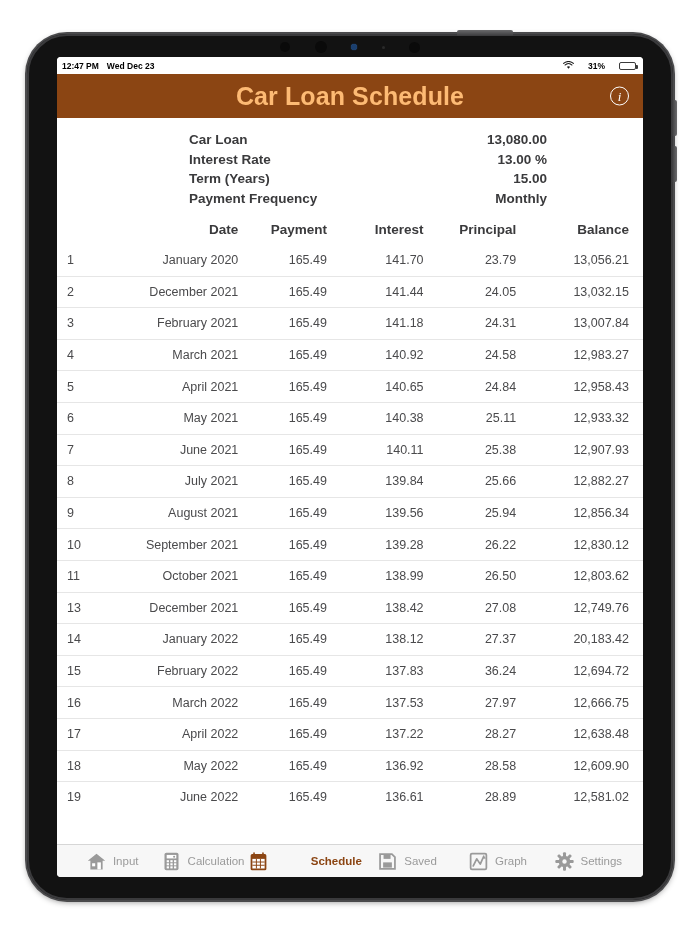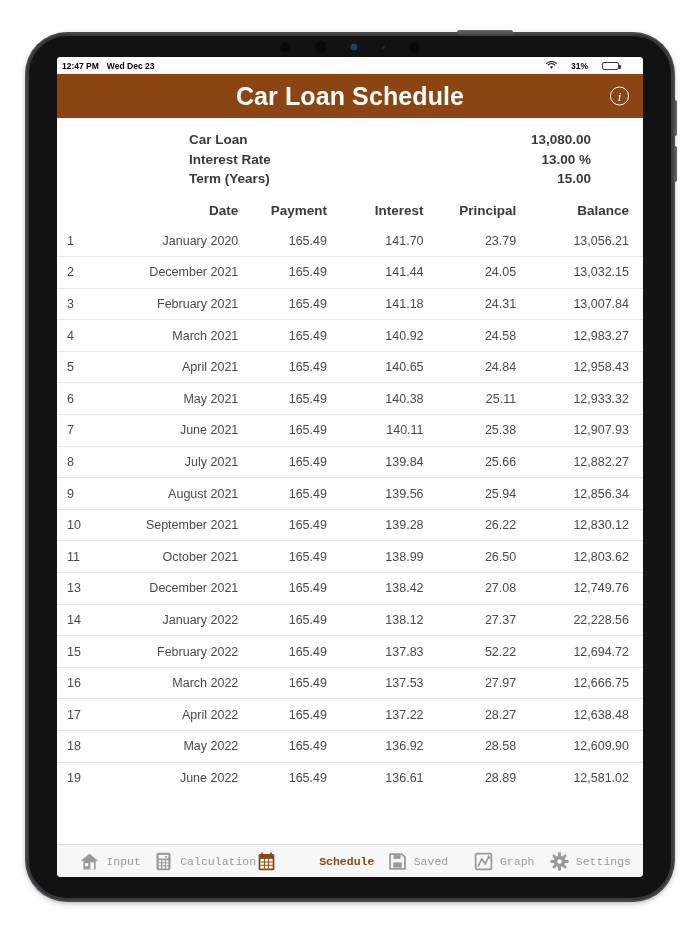--- a/index.html
+++ b/index.html
@@ -69,21 +69,21 @@
     border-radius: 4px;
     overflow: hidden;
     display: flex; flex-direction: column;
   }
 
   
   #status-bar {
     height: 17px;
     flex: 0 0 17px;
     display: flex; align-items: center; justify-content: space-between;
-    padding: 0 24px 0 5px;
+    padding: 0 7px 0 5px;
     font-size: 8.5px;
     font-weight: bold;
     color: #000;
     background: #ffffff;
   }
   #status-left { display: flex; gap: 8px; align-items: center; }
   #status-right { display: flex; gap: 14px; align-items: center; }
   #wifi-icon { width: 11px; height: 9px; display:block; }
   #battery-icon {
     width: 17px; height: 8px;
@@ -104,21 +104,21 @@
   }
 
   
   #nav-header {
     flex: 0 0 44px;
     background: #8B4513;
     display: flex; align-items: center; justify-content: center;
     position: relative;
   }
   #page-title {
-    color: #ffffff;
+    color: #fdba74;
     font-size: 25px;
     font-weight: bold;
     letter-spacing: .1px;
   }
   #info-button {
     position: absolute; right: 14px; top: 50%;
     transform: translateY(-50%);
     width: 19px; height: 19px;
     border: 1.3px solid #ffffff;
     border-radius: 50%;
@@ -134,21 +134,21 @@
     flex: 1 1 auto;
     overflow: hidden;
     background: #ffffff;
     position: relative;
     padding-top: 12px;
   }
 
   
   #summary {
     width: 100%;
-    padding: 0 52px 0 132px;
+    padding: 0 96px 0 132px;
   }
   .summary-row {
     display: flex; justify-content: space-between;
     font-size: 13.5px; font-weight: bold;
     color: #3a3a3c;
     line-height: 19.5px;
   }
   .summary-label { text-align: left; }
   .summary-value { text-align: right; }
 
@@ -190,21 +190,20 @@
     border-top: 1px solid #d6d6d6;
     display: flex; align-items: center;
     padding: 0 10px;
   }
   .tab-item {
     flex: 1 1 0;
     display: flex; align-items: center; justify-content: center;
     gap: 6px;
     cursor: pointer;
     height: 100%;
-    font-family: Liberation Mono, monospace;
   }
   .tab-label {
     font-size: 11.5px;
     color: #9a9a9a;
   }
   .tab-item.active .tab-label { color: #8B4513; font-weight: bold; margin-left: 36px; }
   .tab-icon { width: 21px; height: 21px; display: block; }
 
   #home-indicator {
     position: absolute;
@@ -265,20 +264,24 @@
             <span class="summary-value">13,080.00</span>
           </div>
           <div class="summary-row">
             <span class="summary-label">Interest Rate</span>
             <span class="summary-value">13.00 %</span>
           </div>
           <div class="summary-row">
             <span class="summary-label">Term (Years)</span>
             <span class="summary-value">15.00</span>
           </div>
+          <div class="summary-row">
+            <span class="summary-label">Payment Frequency</span>
+            <span class="summary-value">Monthly</span>
+          </div>
         </div>
 
       <table id="schedule-table">
         <thead>
           <tr>
               <th class="col-idx"></th>
               <th class="col-date">Date</th>
               <th class="col-pay">Payment</th>
               <th class="col-int">Interest</th>
               <th class="col-prin">Principal</th>
@@ -381,28 +384,28 @@
               <td class="col-int">138.42</td>
               <td class="col-prin">27.08</td>
               <td class="col-bal">12,749.76</td>
             </tr>
             <tr>
               <td class="col-idx">14</td>
               <td class="col-date">January 2022</td>
               <td class="col-pay">165.49</td>
               <td class="col-int">138.12</td>
               <td class="col-prin">27.37</td>
-              <td class="col-bal">22,228.56</td>
+              <td class="col-bal">20,183.42</td>
             </tr>
             <tr>
               <td class="col-idx">15</td>
               <td class="col-date">February 2022</td>
               <td class="col-pay">165.49</td>
               <td class="col-int">137.83</td>
-              <td class="col-prin">52.22</td>
+              <td class="col-prin">36.24</td>
               <td class="col-bal">12,694.72</td>
             </tr>
             <tr>
               <td class="col-idx">16</td>
               <td class="col-date">March 2022</td>
               <td class="col-pay">165.49</td>
               <td class="col-int">137.53</td>
               <td class="col-prin">27.97</td>
               <td class="col-bal">12,666.75</td>
             </tr>

